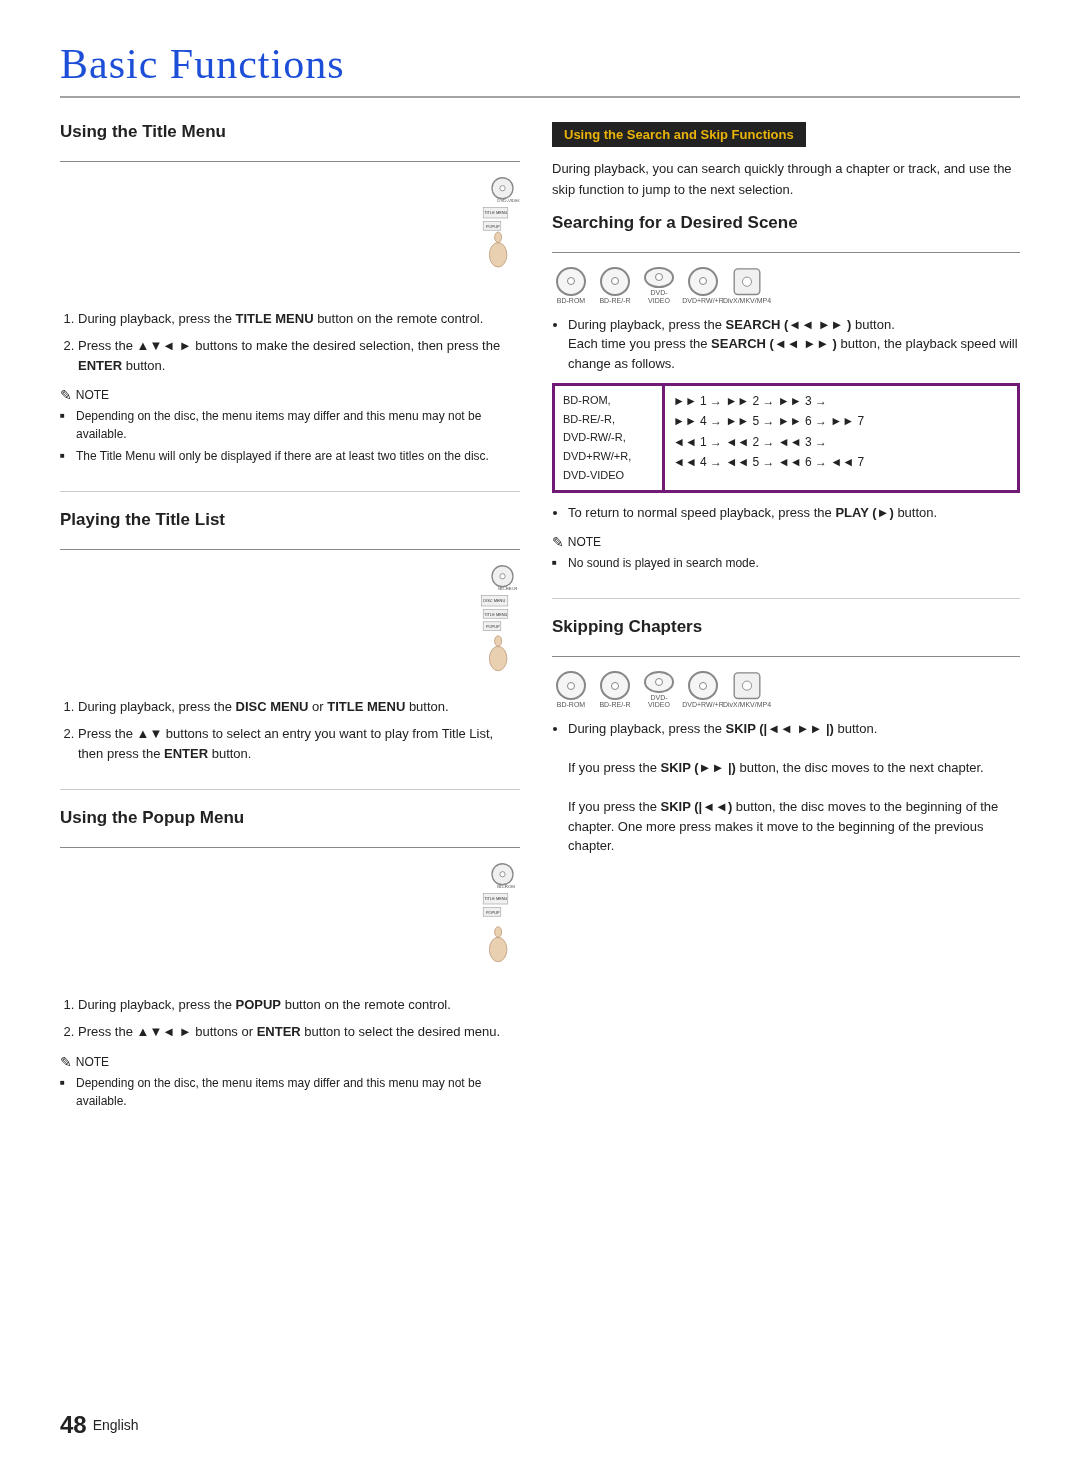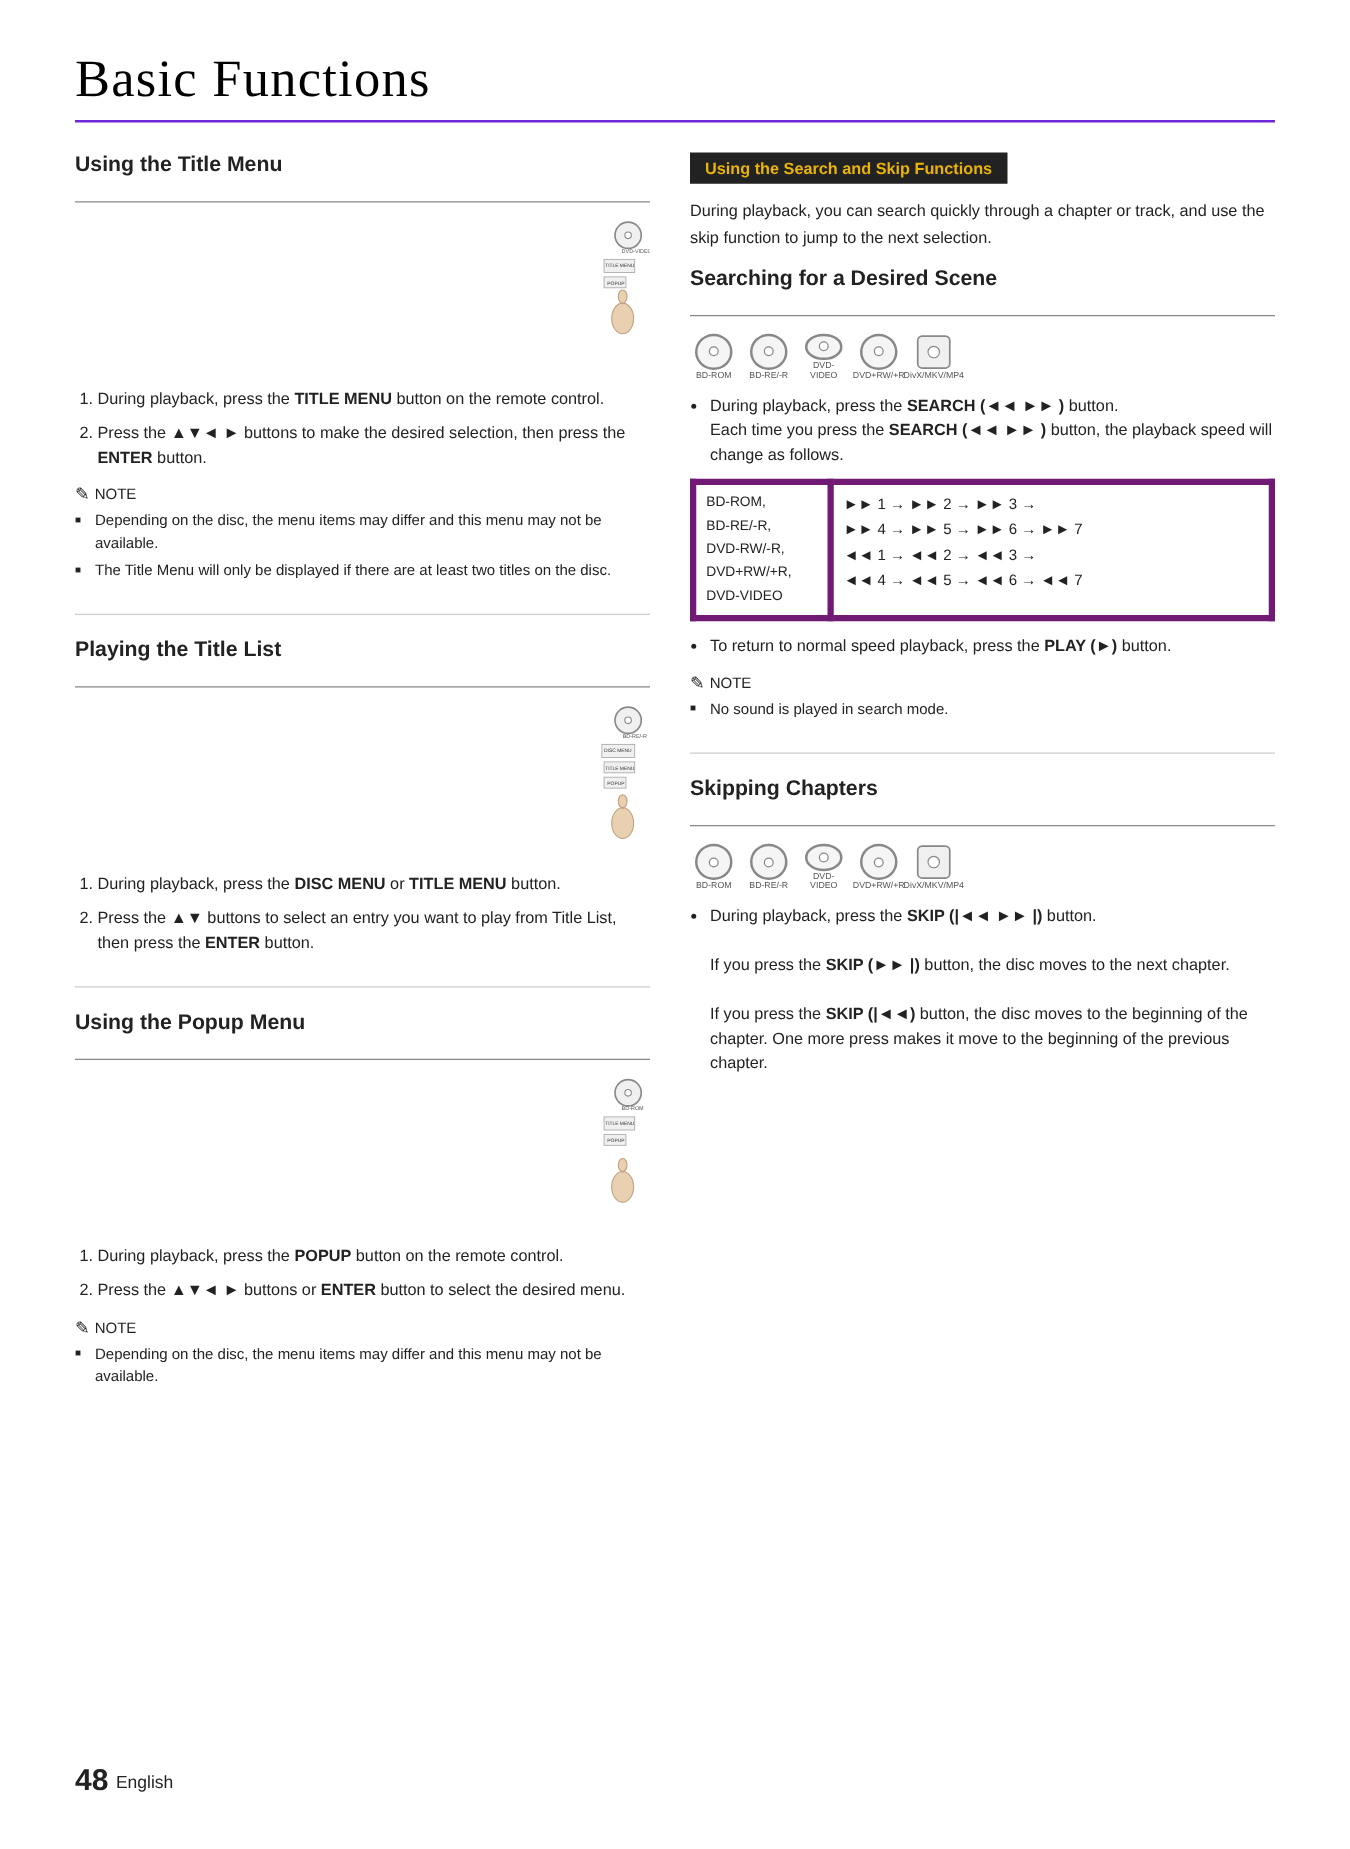--- a/index.html
+++ b/index.html
@@ -9,22 +9,22 @@
       font-size: 13px;
       color: #222;
       width: 1080px;
       min-height: 1479px;
       padding: 40px 60px 40px 60px;
     }
 
     .page-title {
       font-size: 42px;
       font-weight: 300;
-      color: #000000;
-      border-bottom: 2px solid #6d28d9;
+      color: #1d4ed8;
+      border-bottom: 2px solid #a3a3a3;
       padding-bottom: 8px;
       margin-bottom: 24px;
       font-family: 'Times New Roman', serif;
       letter-spacing: 1px;
     }
 
     .two-col {
       display: flex;
       gap: 32px;
     }
@@ -173,21 +173,21 @@
     }
 
     .speed-table {
       border-collapse: collapse;
       font-size: 12px;
       margin: 10px 0;
       width: 100%;
     }
 
     .speed-table td {
-      border: 5px solid #701a75;
+      border: 3px solid #701a75;
       padding: 5px 8px;
       vertical-align: top;
       line-height: 1.7;
     }
 
     .speed-table td:first-child {
       width: 110px;
       font-size: 11px;
     }
 

